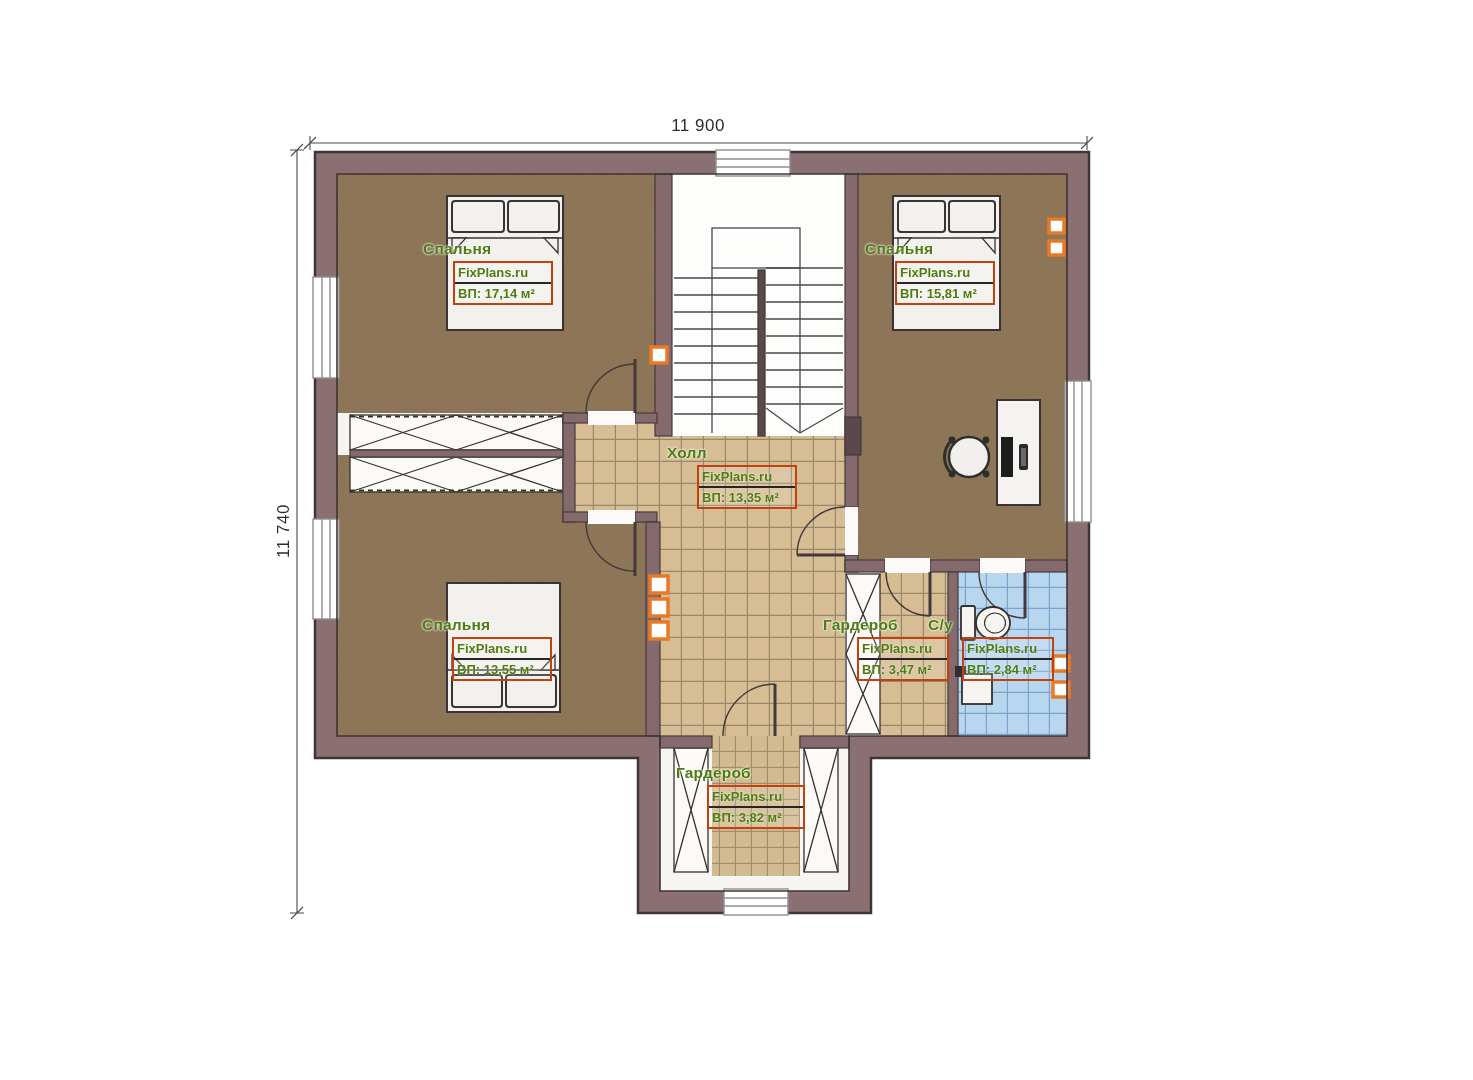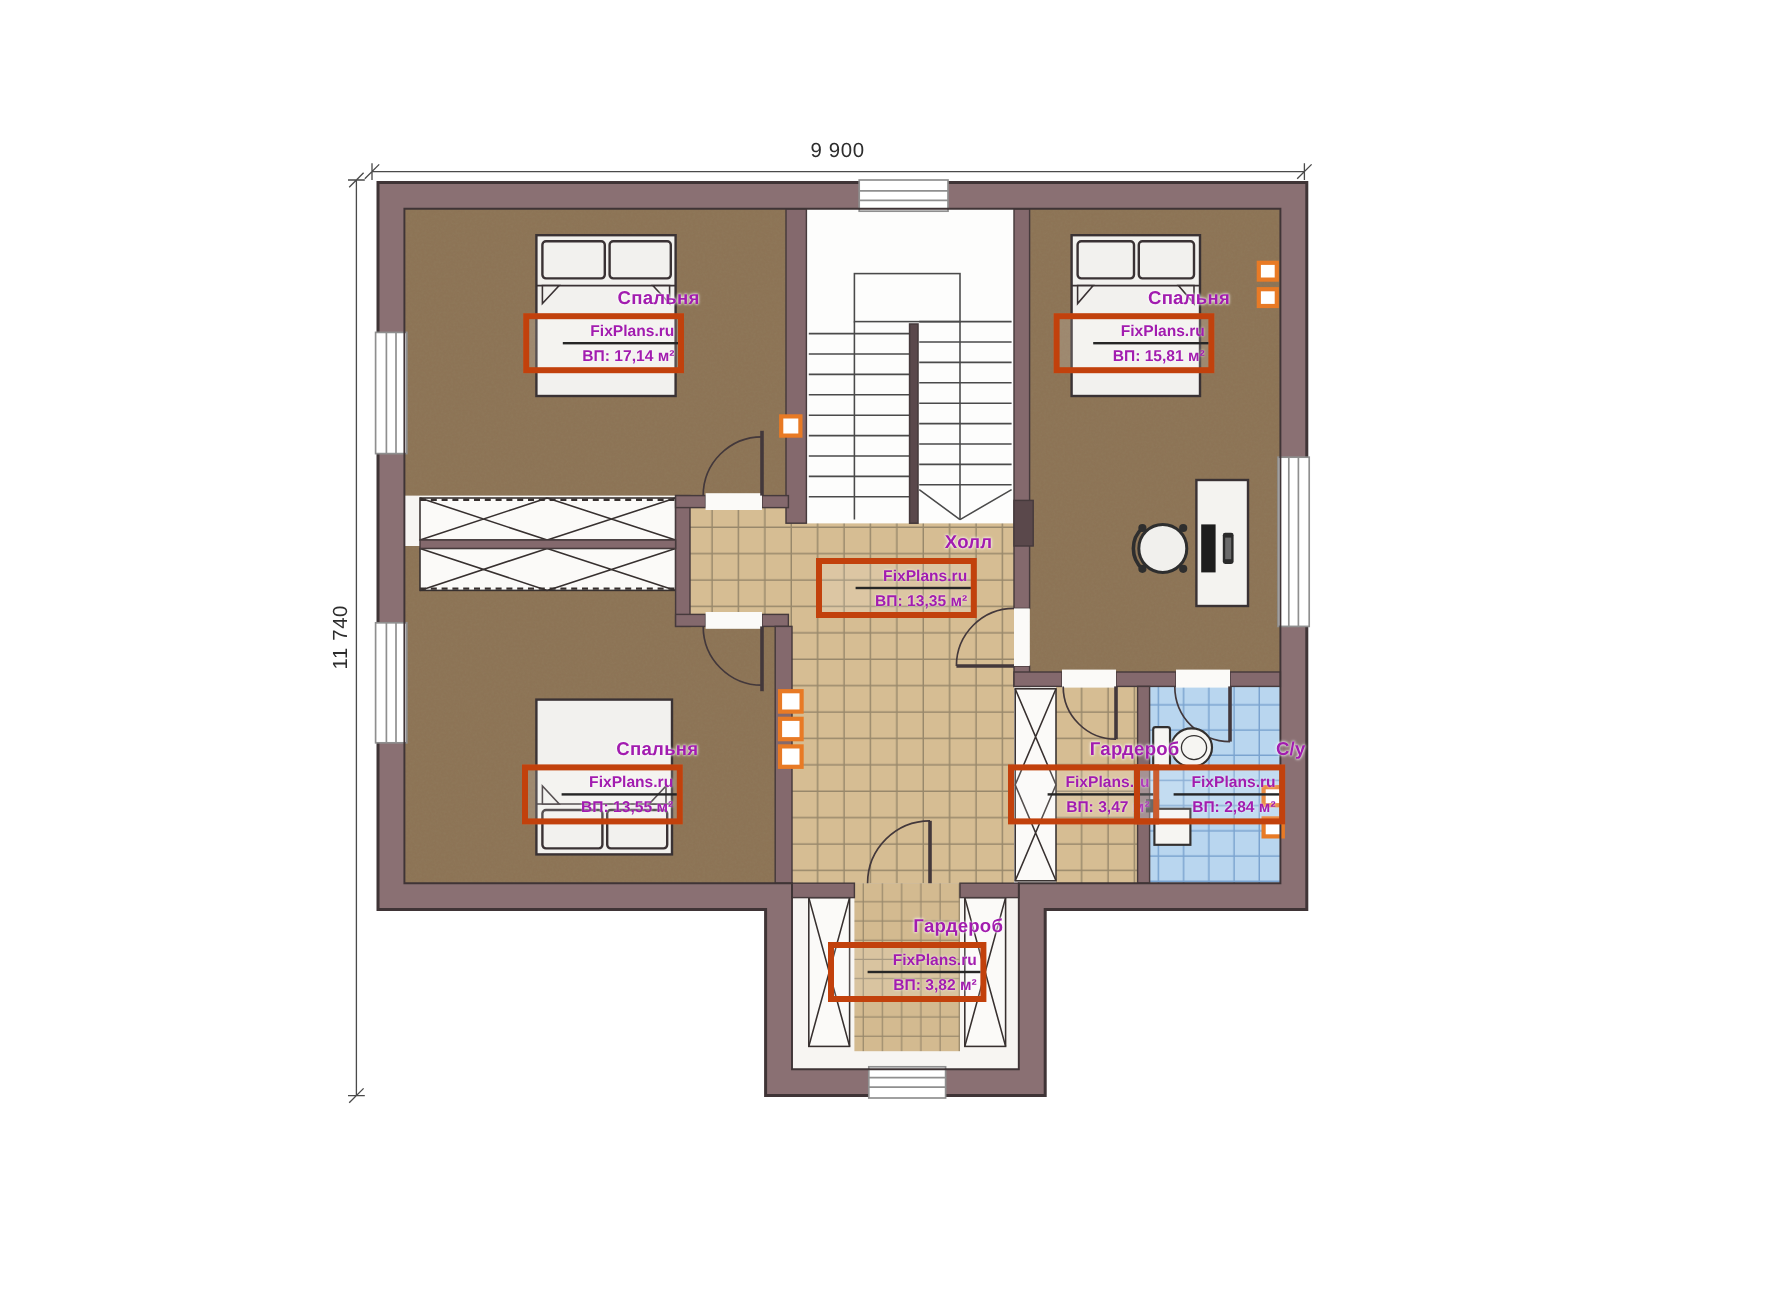--- a/index.html
+++ b/index.html
@@ -1,22 +1,22 @@
 <!DOCTYPE html>
 <html><head>
 <meta charset="utf-8">
 <style>
   html,body{margin:0;padding:0;background:#fff;}
   body{width:1473px;height:1080px;font-family:"Liberation Sans",sans-serif;}
   .plan{position:relative;width:1473px;height:1080px;background:#fff;overflow:hidden;}
   .plan svg{position:absolute;left:0;top:0;}
-  .room-label{position:absolute;width:160px;transform:translateX(-50%);text-align:right;color:#a21caf;z-index:5;}
+  .room-label{position:absolute;width:160px;transform:translateX(-50%);text-align:left;color:#4d7c0f;z-index:5;}
   .room-name{font-size:15.5px;font-weight:bold;letter-spacing:.2px;margin-bottom:3px;
              text-shadow:0 0 2px #fff,0 0 3px rgba(255,255,255,.9);}
-  .label-box{margin:0 auto;border:5px solid #c2410c;background:rgba(255,255,255,.15);padding-left:28px;}
+  .label-box{margin:0 auto;border:2px solid #c2410c;background:rgba(255,255,255,.15);}
   .label-box .row{font-size:13px;font-weight:bold;padding:2px 3px;white-space:nowrap;
                   text-shadow:0 0 2px rgba(255,255,255,.85);}
   .label-box .row.area{border-top:2px solid #262626;}
   .dim{position:absolute;color:#2d2d2d;font-size:17px;letter-spacing:.5px;z-index:4;}
   .dim-h{width:90px;text-align:center;}
   .dim-v{width:90px;text-align:center;transform:rotate(-90deg);transform-origin:center;}
 </style>
 </head>
 <body>
 
@@ -207,21 +207,21 @@
   </g>
 
   <path d="M337,174 H1067 V736 H849 V891 H660 V736 H337 Z" fill="none" stroke="#3f3436" stroke-width="1.6"></path>
 
   <g stroke="#4a4a4a" stroke-width="1.1" fill="none">
     <path d="M310,143 H1087 M310,136 V150 M1087,136 V150 M304,149 L316,137 M1081,149 L1093,137"></path>
     <path d="M297,150 V913 M290,150 H304 M290,913 H304 M291,156 L303,144 M291,919 L303,907"></path>
   </g>
 </svg>
 
-<div class="dim dim-h" style="left:653px;top:116px;">9 900</div>
+<div class="dim dim-h" style="left:653px;top:116px;">11 900</div>
 <div class="dim dim-v" style="left:239px;top:521px;">11 740</div>
 
 <div class="room-label" style="left:503px;top:240px;">
   <div class="room-name">Спальня</div>
   <div class="label-box" style="width:96px;">
     <div class="row">FixPlans.ru</div>
     <div class="row area">ВП: 17,14 м²</div>
   </div>
 </div>
 

